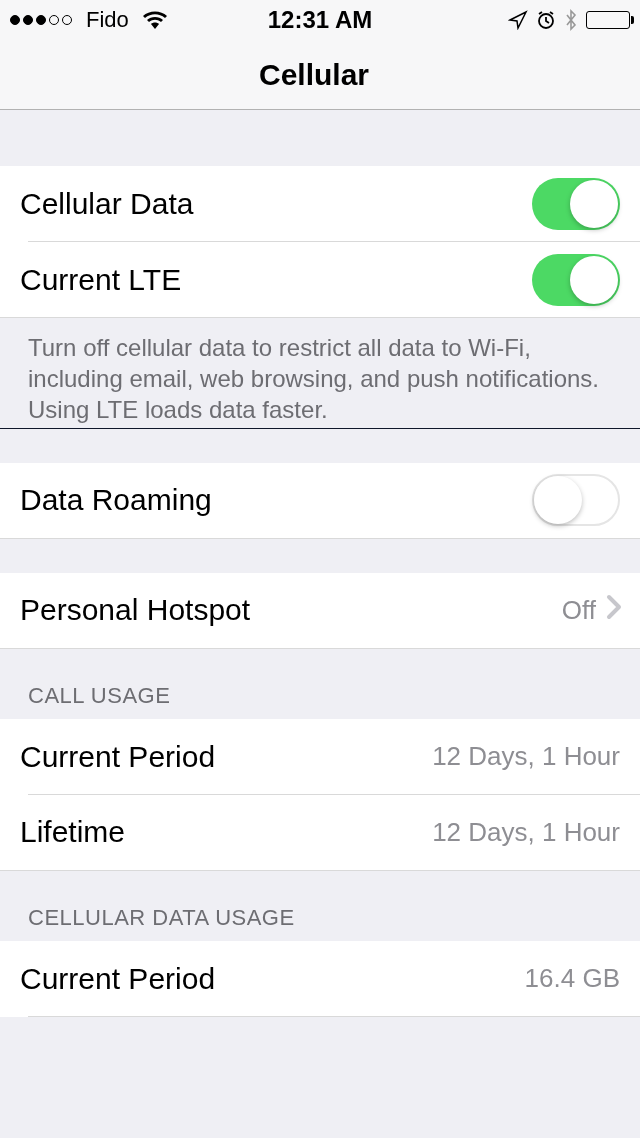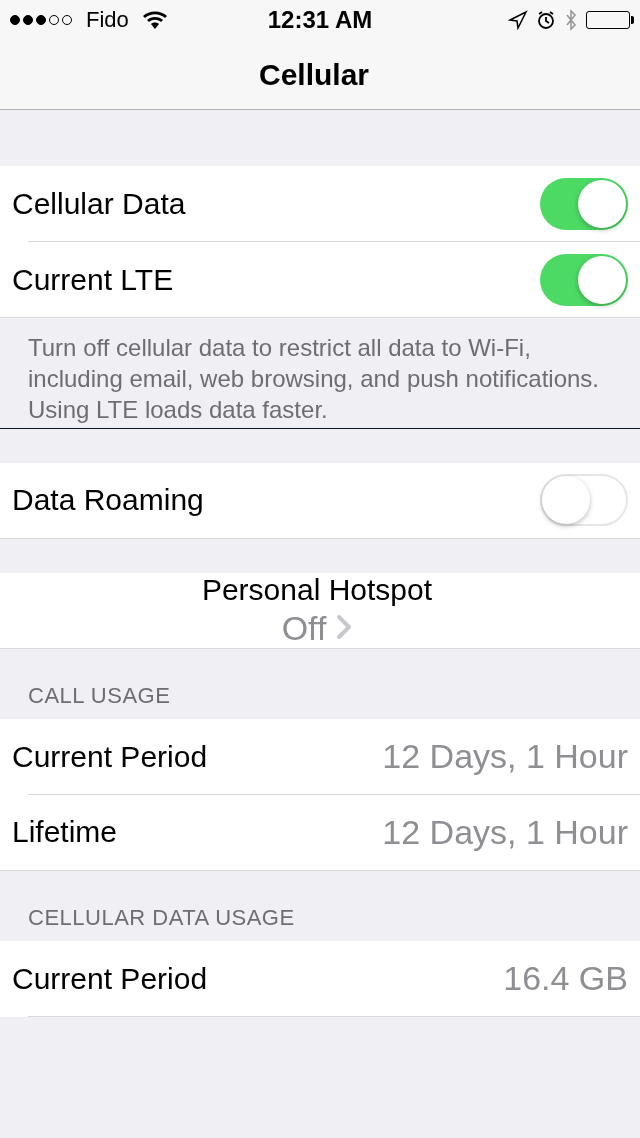--- a/index.html
+++ b/index.html
@@ -50,21 +50,21 @@
 
     
     .group { display:block; }
     .spacer { height: 56px; }
     .cell {
       background: #fff;
       min-height: 76px;
       display: flex;
       align-items: center;
       justify-content: space-between;
-      padding: 0 12px;
+      padding: 0 20px;
       font-size: 30px;
       border-bottom: 1px solid #d9d9d9;
     }
     .group .cell:first-of-type { border-top: 1px solid #d9d9d9; }
     .cell.inset-sep { border-bottom: none; position: relative; }
     .cell.inset-sep::after {
       content:""; position:absolute; bottom:0; left:28px; right:0; height:1px; background:#d9d9d9;
     }
 
     .footer-text {
@@ -88,21 +88,21 @@
     }
     .switch.on { background: #4cd964; }
     .switch.off { background: #fff; border: 2px solid #e5e5e5; }
     .switch .knob {
       position: absolute; top: 2px; width: 48px; height: 48px; border-radius: 50%;
       background: #fff; box-shadow: 0 2px 5px rgba(0,0,0,0.25);
     }
     .switch.on .knob { right: 2px; }
     .switch.off .knob { left: 0px; top: 0px; }
 
-    .value-text { color: #8e8e93; font-size: 34px; display:flex; align-items:center; gap:10px;justify-content:center;}
+    .value-text { color: #8e8e93; font-size: 26px; display:flex; align-items:center; gap:10px;justify-content:center;}
     .chevron-right { color: #c7c7cc; }
 
     .carrier { font-size: 22px; }
   </style>
 </head>
 <body>
 
 <div class="status-bar">
   <div class="status-left">
     <span class="signal-dots">
@@ -170,21 +170,21 @@
   <div class="cell">
     <span>Data Roaming</span>
     <div class="switch off">
         <div class="knob"></div>
       </div>
   </div>
 </div>
 
 <div class="group">
   <div style="height:34px"></div>
-  <div class="cell" style="padding-right:18px;flex-direction:column;">
+  <div class="cell" style="padding-right:18px;">
     <span>Personal Hotspot</span>
     <span class="value-text">
       <span>Off</span>
       <span class="chevron-right">
         <svg width="16" height="26" viewBox="0 0 16 26">
             <polyline points="3,3 13,13 3,23" fill="none" stroke="#c7c7cc" stroke-width="4" stroke-linecap="round" stroke-linejoin="round"></polyline>
           </svg>
       </span>
     </span>
   </div>

